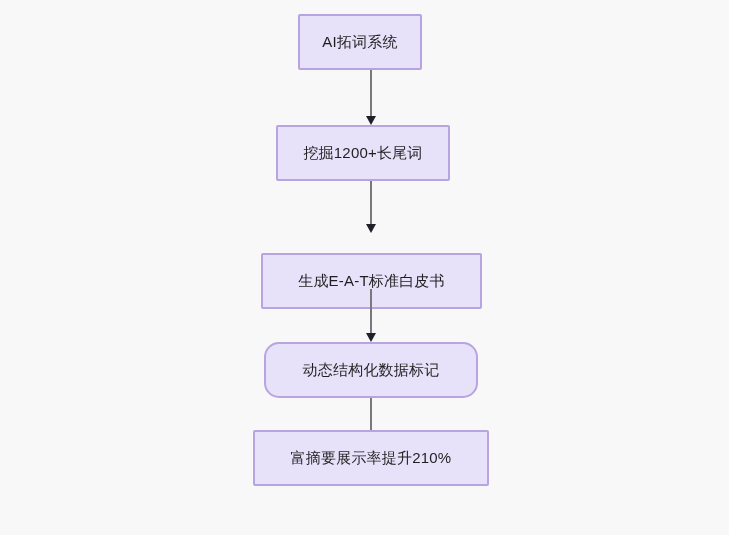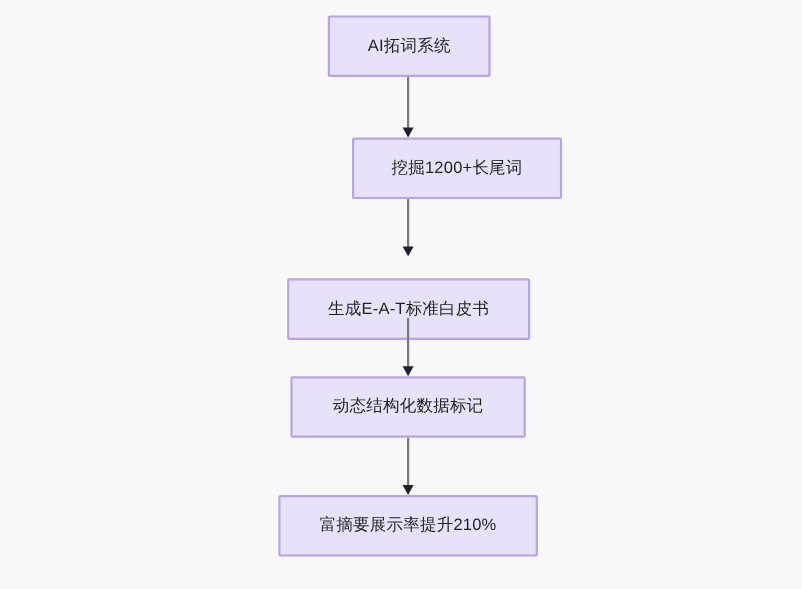--- a/index.html
+++ b/index.html
@@ -54,53 +54,53 @@
     border-right: 5px solid transparent;
     border-top: 9px solid #20202a;
     left: -4px;
   }
 </style>
 </head>
 <body>
 
 <div id="flowchart-canvas">
 
-  <div class="node" style="left:298px; top:14px; width:148px; height:56px;">
+  <div class="node" style="left:298px; top:14px; width:124px; height:56px;">
     <span class="node-label">AI拓词系统</span>
   </div>
 
   <div class="edge" style="left:370px; top:70px; width:2px; height:55px;">
     <div class="edge-line" style="height:47px;"></div>
     <div class="edge-arrow" style="top:46px;"></div>
   </div>
 
-  <div class="node" style="left:276px; top:125px; width:191px; height:56px;margin-left:44px;">
+  <div class="node" style="left:276px; top:125px; width:174px; height:56px;">
     <span class="node-label">挖掘1200+长尾词</span>
   </div>
 
   <div class="edge" style="left:370px; top:181px; width:2px; height:52px;">
     <div class="edge-line" style="height:44px;"></div>
     <div class="edge-arrow" style="top:43px;"></div>
   </div>
 
   <div class="node" style="left:261px; top:233px; width:221px; height:56px;margin-top:20px;">
     <span class="node-label">生成E-A-T标准白皮书</span>
   </div>
 
   <div class="edge" style="left:370px; top:289px; width:2px; height:53px;">
     <div class="edge-line" style="height:45px;"></div>
     <div class="edge-arrow" style="top:44px;"></div>
   </div>
 
-  <div class="node" style="left:264px; top:342px; width:214px; height:56px;">
+  <div class="node" style="left:264px; top:342px; width:214px; height:56px;border-radius:15px;">
     <span class="node-label">动态结构化数据标记</span>
   </div>
 
   <div class="edge" style="left:370px; top:398px; width:2px; height:52px;">
     <div class="edge-line" style="height:44px;"></div>
     <div class="edge-arrow" style="top:43px;"></div>
   </div>
 
-  <div class="node" style="left:253px; top:450px; width:236px; height:56px;">
+  <div class="node" style="left:253px; top:430px; width:236px; height:56px;">
     <span class="node-label">富摘要展示率提升210%</span>
   </div>
 
 </div>
 
 </body></html>

